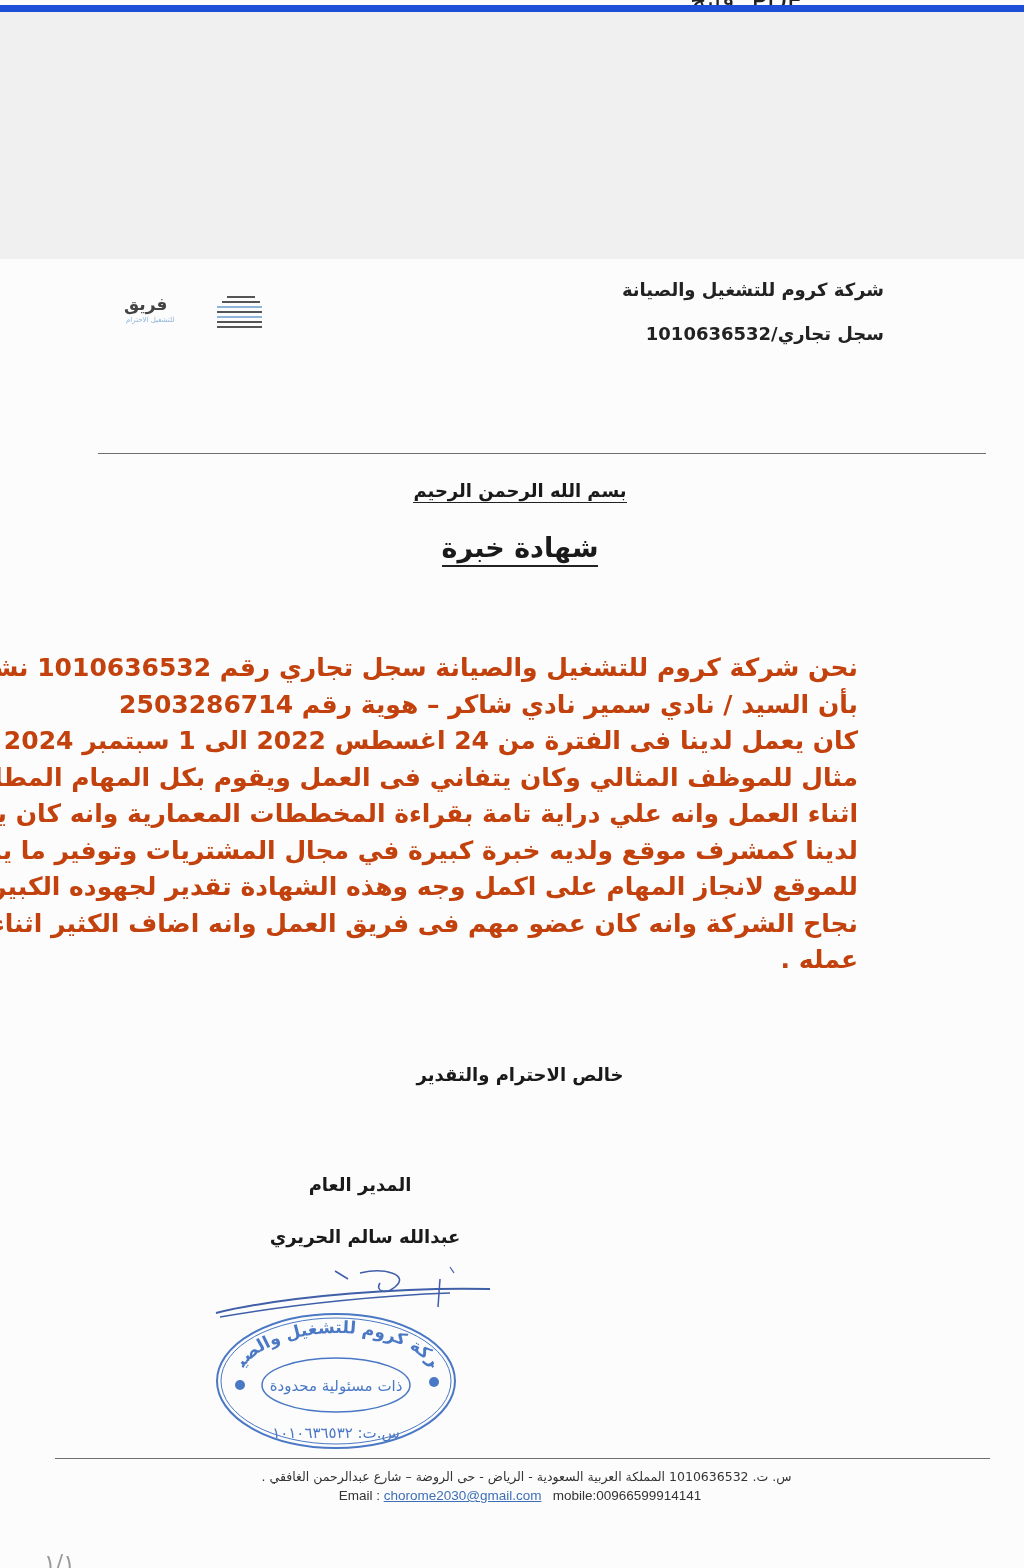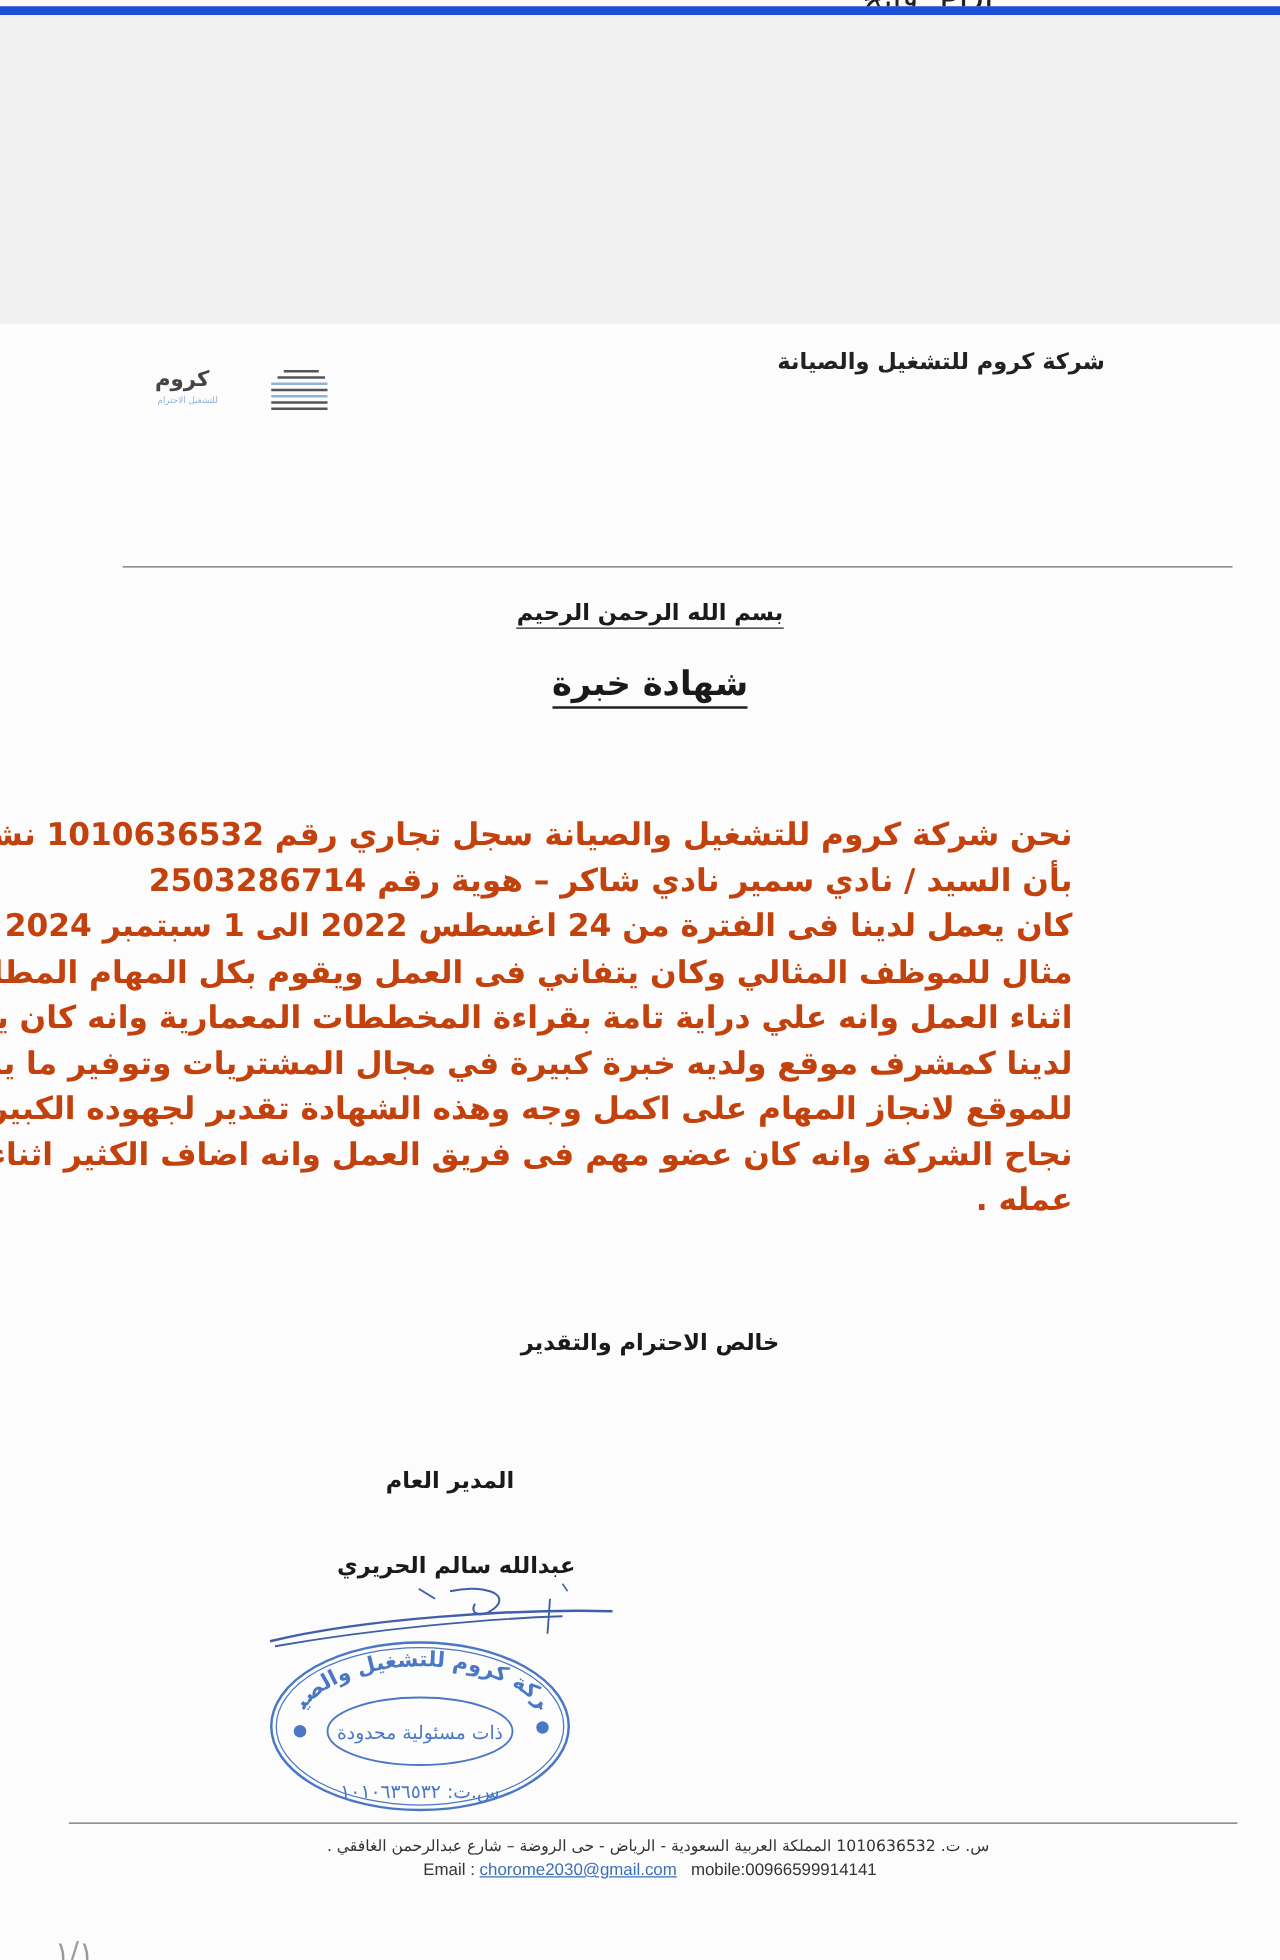--- a/index.html
+++ b/index.html
@@ -28,21 +28,21 @@
   .basmala span { border-bottom: 1.5px solid #222; padding-bottom: 1px; }
   .doc-title { position: absolute; left: 0; width: 1040px; top: 532px; text-align: center; font-size: 27px; font-weight: bold; direction: rtl; }
   .doc-title span { border-bottom: 2px solid #222; padding-bottom: 2px; }
 
   .body-text { position: absolute; right: 166px; top: 650px; width: 690px; direction: rtl; text-align: justify; text-align-last: right; font-size: 25px; font-weight: bold; line-height: 36.5px; color: #c2410c; }
   .body-text p { margin: 0; white-space: nowrap; }
 
   .closing { position: absolute; left: 0; width: 1040px; top: 1064px; text-align: center; font-size: 18px; font-weight: bold; direction: rtl; }
 
   .signer-title { position: absolute; left: 300px; width: 120px; top: 1174px; text-align: center; font-size: 18px; font-weight: bold; direction: rtl; }
-  .signer-name { position: absolute; left: 255px; width: 220px; top: 1226px; text-align: center; font-size: 18px; font-weight: bold; direction: rtl; margin-top: 16px; }
+  .signer-name { position: absolute; left: 255px; width: 220px; top: 1226px; text-align: center; font-size: 18px; font-weight: bold; direction: rtl; }
 
   .signature { position: absolute; left: 210px; top: 1265px; width: 290px; height: 60px; }
   .stamp { position: absolute; left: 214px; top: 1310px; width: 244px; height: 142px; }
 
   .footer-line { position: absolute; left: 55px; top: 1458px; width: 935px; height: 1px; background: #6e6e6e; }
   .footer-address { position: absolute; left: 0; width: 1024px; top: 1469px; text-align: center; direction: rtl; font-size: 12.5px; color: #333; padding-left: 29px; }
   .footer-contact { position: absolute; left: 0; width: 1040px; top: 1488px; text-align: center; font-size: 13.5px; color: #333; font-family: "Liberation Sans", sans-serif; }
   .footer-contact a { color: #3d6fb6; text-decoration: underline; }
   .page-num { position: absolute; left: 44px; top: 1550px; font-size: 22px; color: #9a9a9a; direction: rtl; }
 </style>
@@ -50,35 +50,36 @@
 <body>
 
 <div class="topbar">
   <div class="topbar-title">PDF :قائج</div>
 </div>
 <div class="gray-band"></div>
 
 <div class="page"></div>
 
 <div class="logo">
-  <div class="logo-text">كروم</div>
+  <div class="logo-text">فريق</div>
   <div class="logo-sub">للتشغيل الاحترام</div>
   <div class="logo-bars">
     <span style="width:28px;margin-left:10px;"></span>
     <span style="width:38px;margin-left:5px;"></span>
     <span style="width:45px;background:#8fb3d9;"></span>
     <span style="width:45px;"></span>
     <span style="width:45px;background:#8fb3d9;"></span>
     <span style="width:45px;"></span>
     <span style="width:45px;"></span>
   </div>
 </div>
 
 <div class="company-header">
   <div class="company-name">شركة كروم للتشغيل والصيانة</div>
+  <div class="company-cr">سجل تجاري/1010636532</div>
 </div>
 
 <div class="hr" style="left:98px; top:453px; width:888px;"></div>
 
 <div class="basmala"><span>بسم الله الرحمن الرحيم</span></div>
 <div class="doc-title"><span>شهادة خبرة</span></div>
 
 <div class="body-text">
   <p>نحن شركة كروم للتشغيل والصيانة سجل تجاري رقم 1010636532 نشهد</p>
   <p>بأن السيد / نادي سمير نادي شاكر – هوية رقم 2503286714</p>

